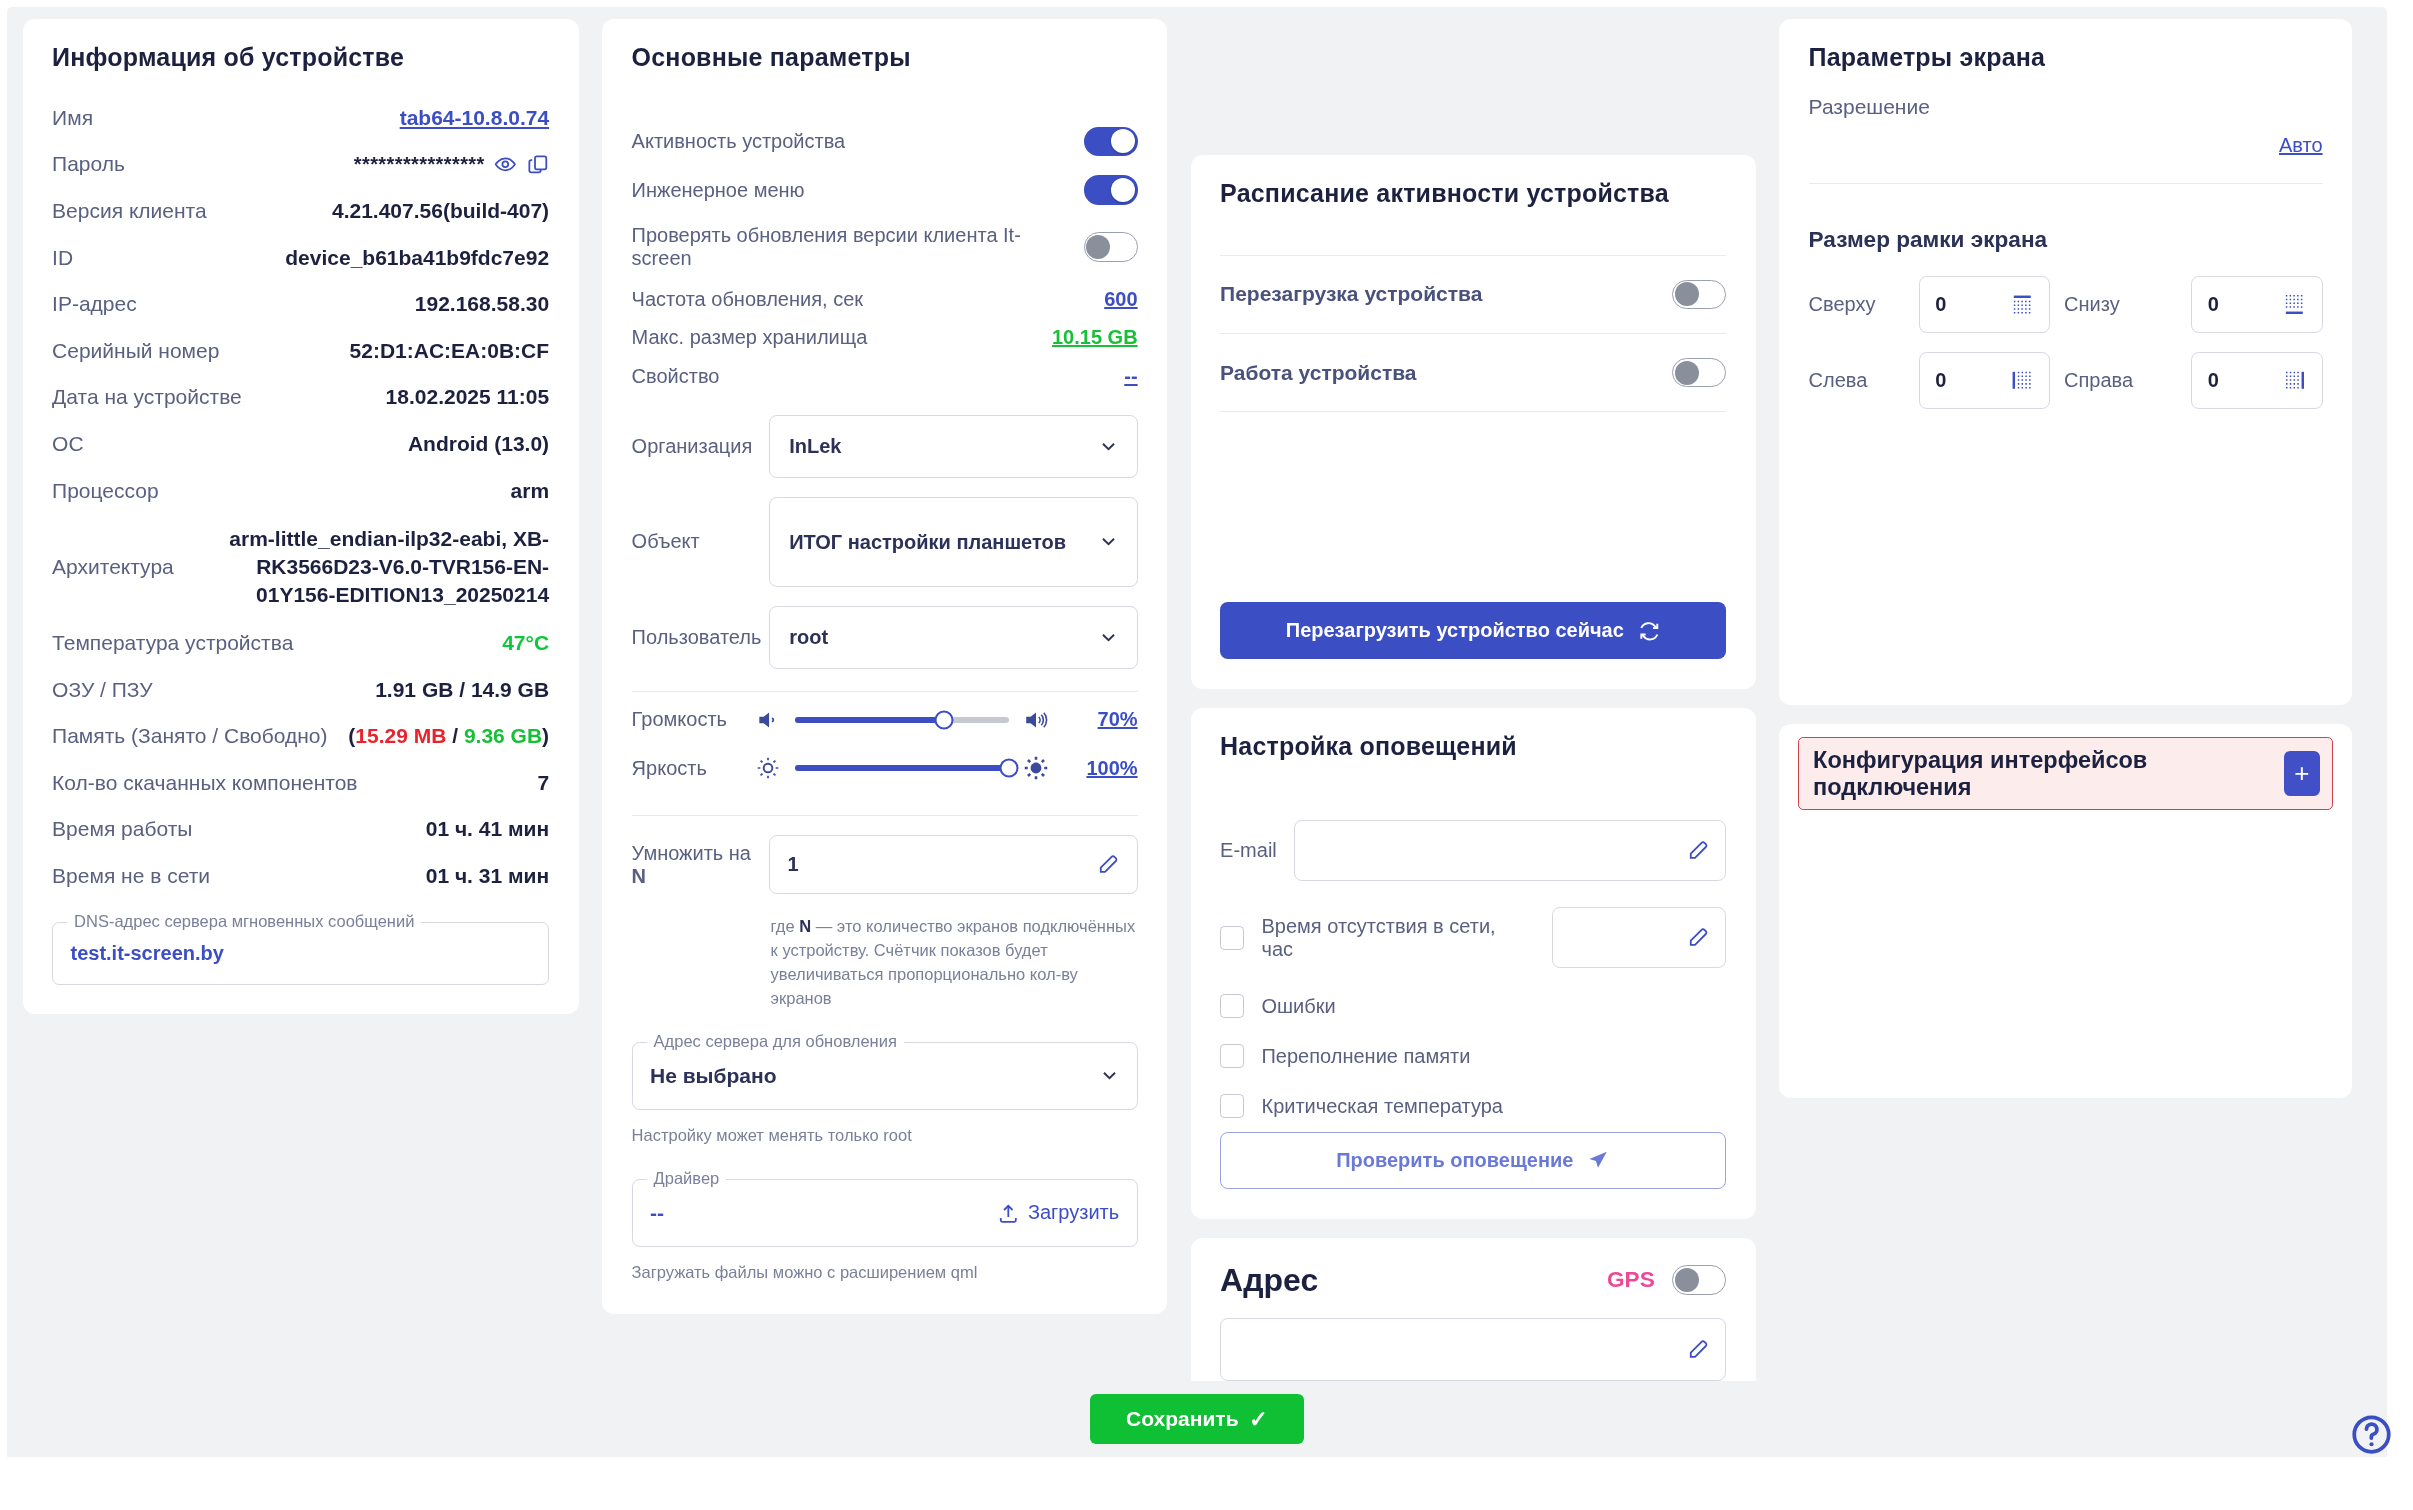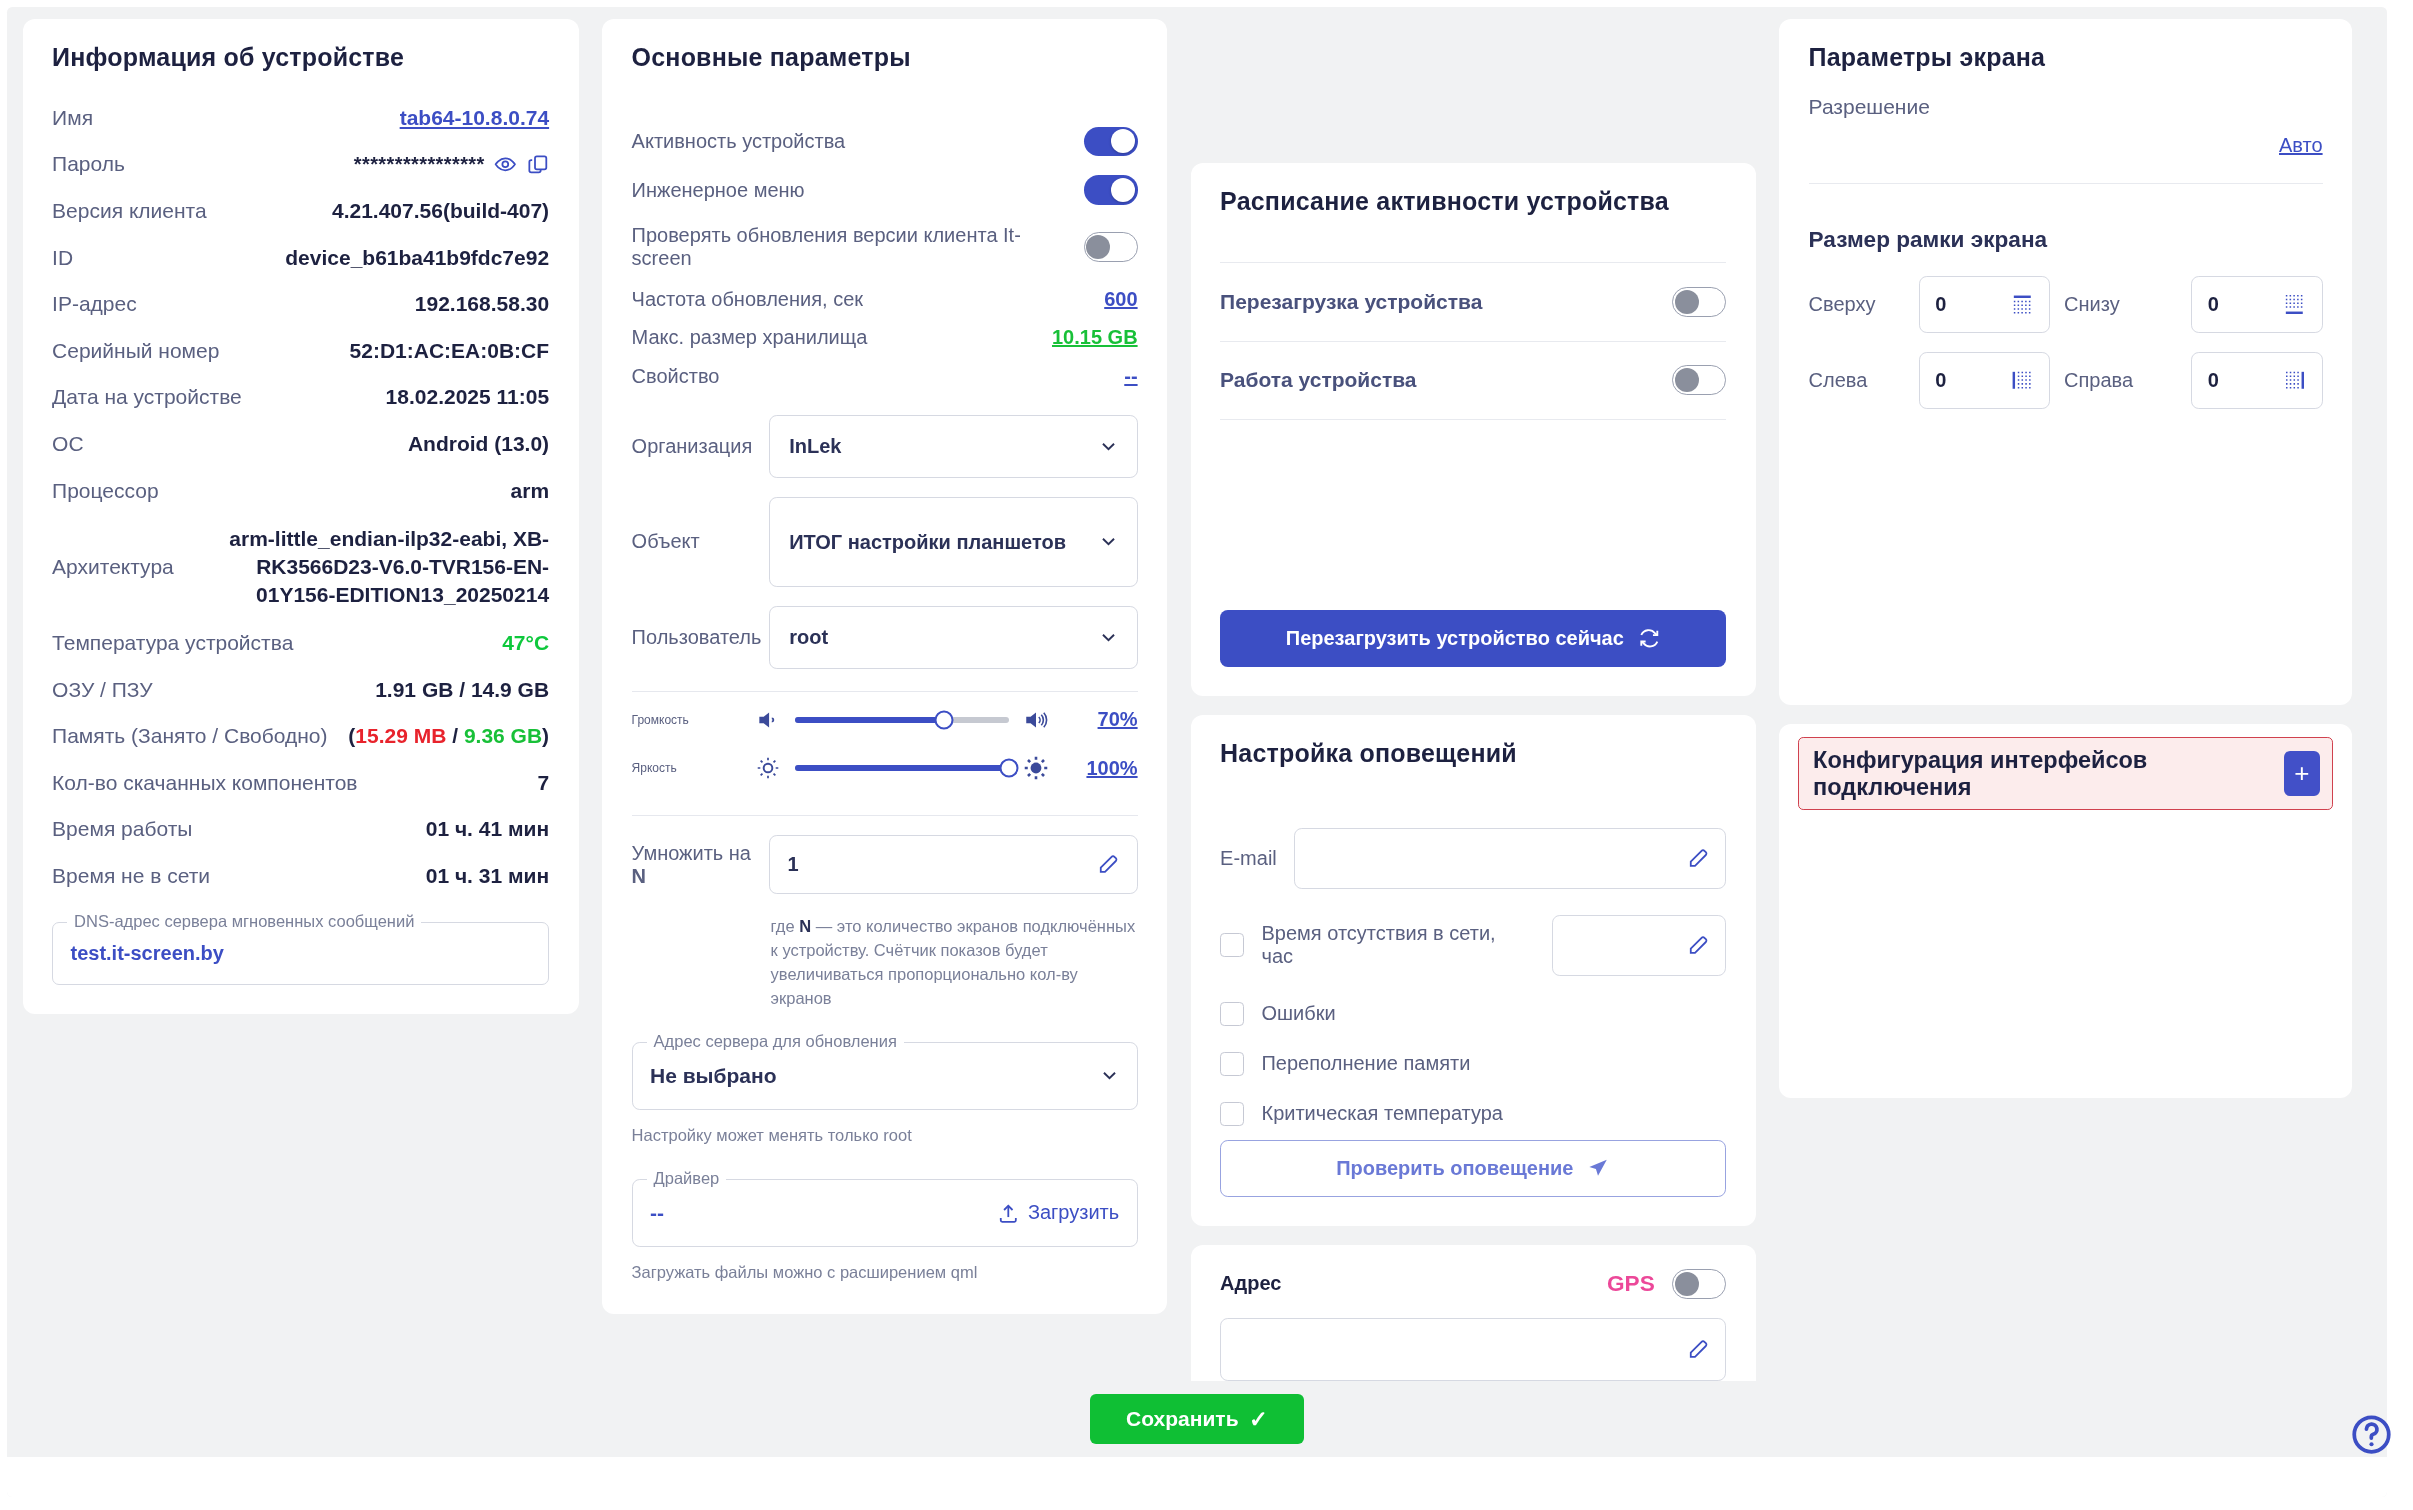--- a/index.html
+++ b/index.html
@@ -158,21 +158,21 @@
     position: relative;
   }
   .select .sval { font-size: 20px; font-weight: bold; color: #2b3157; line-height: 1.3; }
   .chev { width: 19px; height: 19px; flex: none; color: #2b3157; }
   .chev svg { width:100%; height:100%; display:block; }
 
   .divider { height: 0.9px; background: #e6e8ee; margin: 22.6px 0 3.5px 0; }
 
   
   .slrow { display: flex; align-items: center; gap: 14px; padding: 11.3px 0; }
-  .slrow .sl-label { font-size: 12px; color: #5a6080; width: 109px; flex: none; }
+  .slrow .sl-label { font-size: 20px; color: #5a6080; width: 109px; flex: none; }
   .sl-ico { width: 26px; height: 26px; flex: none; color: #3b4a9a; }
   .sl-ico svg { width:100%; height:100%; display:block; }
   .track {
     flex: 1;
     height: 6px;
     border-radius: 3.5px;
     background: #c6c9d1;
     position: relative;
   }
   .track .fill { position: absolute; left: 0; top: 0; bottom: 0; border-radius: 3.5px; background: #3c4ec4; }
@@ -287,21 +287,21 @@
   .cbox {
     width: 24px; height: 24px; border: 1.7px solid #c6c9d4; border-radius: 4.3px; flex: none; cursor: pointer;
     background: #fff;
   }
   .cbrow .cblabel { font-size: 20px; color: #5a6080; }
   .cbrow .spacer { flex: 1; }
   .cbrow .nbox-sm { width: 182px; height: 61px; border:0.9px solid #d6d9e2; border-radius:7.8px; display:flex; align-items:center; justify-content:flex-end; padding: 0 15.6px; }
 
   
   .addr-head { display: flex; align-items: center; justify-content: space-between; }
-  .addr-head .at { font-size: 20px; font-weight: bold; color: #1d2140; }
+  .addr-head .at { font-size: 32px; font-weight: bold; color: #1d2140; }
   .addr-right { display: flex; align-items: center; gap: 17.4px; }
   .addr-right .gps { font-size: 22.6px; font-weight: bold; color: #ec4899; }
   .addrbox {
     border: 0.9px solid #d6d9e2; border-radius: 7.8px; height: 63px;
     display: flex; align-items: center; justify-content: flex-end; padding: 0 15.6px;
     margin-top: 19px;
   }
 
   
   .res-label { font-size: 21px; color: #5a6080; margin-top: 5.2px; }

